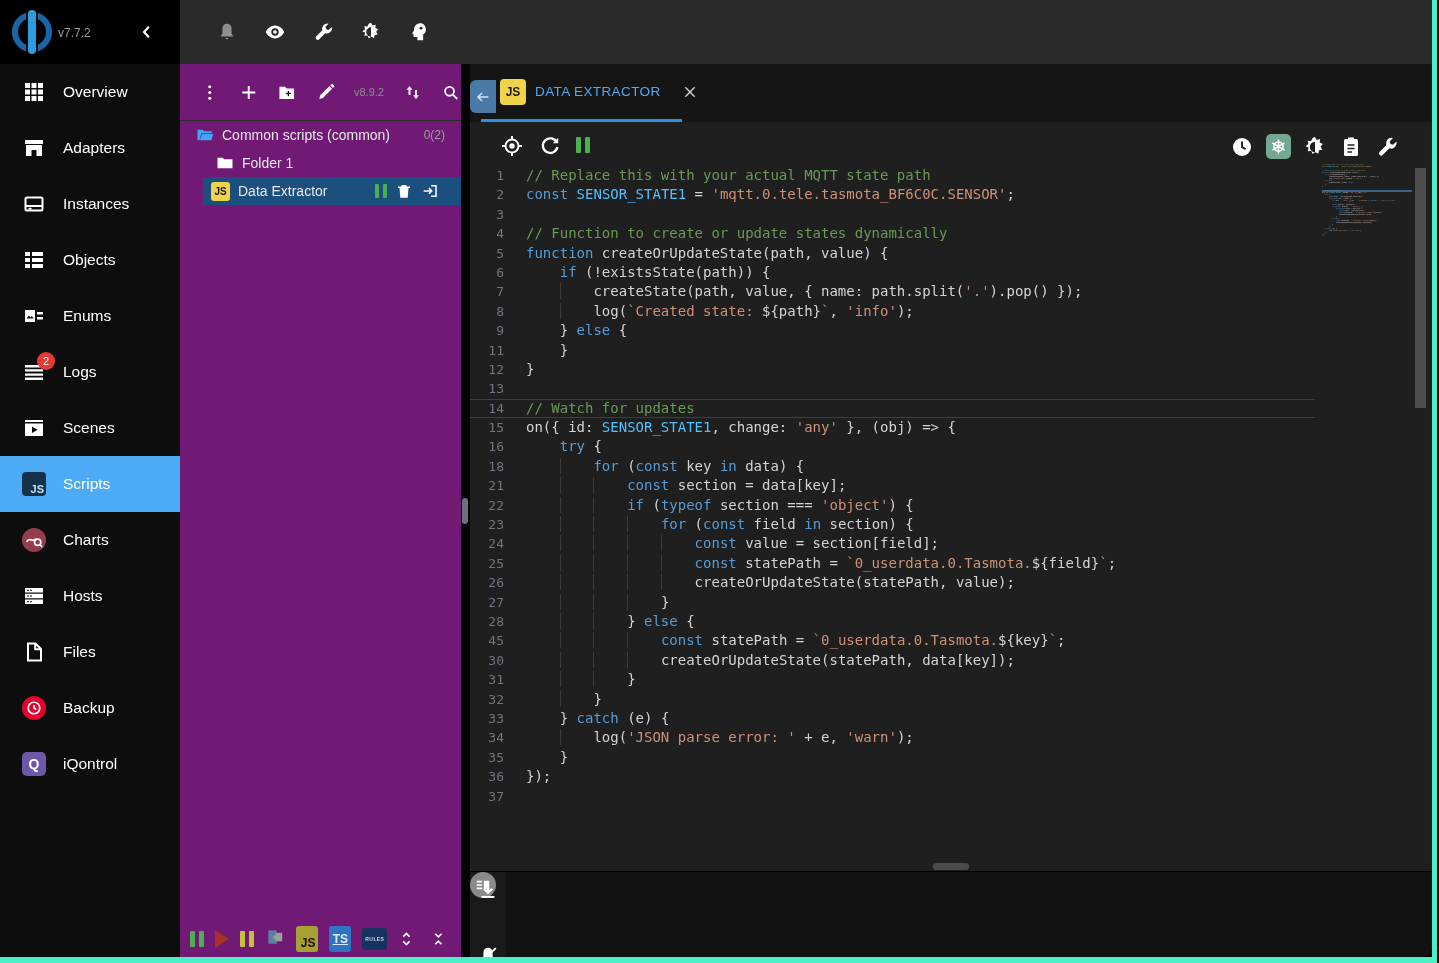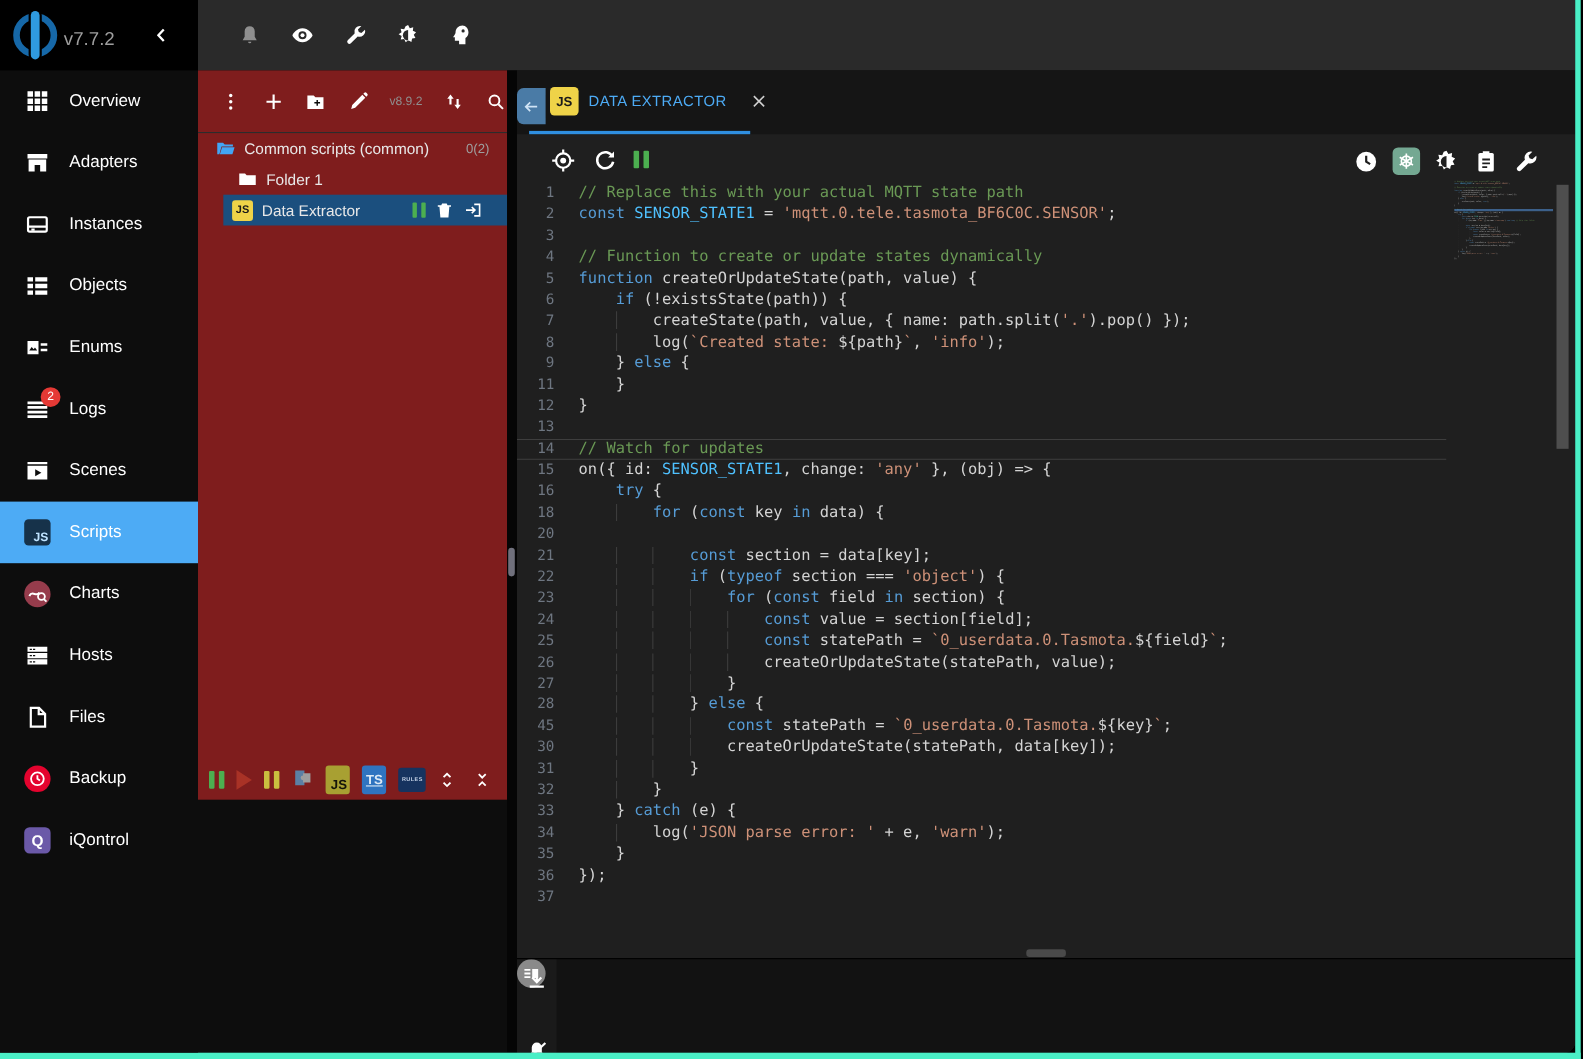--- a/index.html
+++ b/index.html
@@ -17,39 +17,39 @@
   .tbi svg,.icon svg{width:100%;height:100%;display:block;}
 
   
   #sidebar{position:absolute;left:0;top:0;width:180px;height:957px;background:#0d0d0d;z-index:3;}
   #sidebar-header{position:relative;height:64px;background:#000;}
   #logo{position:absolute;left:10px;top:10px;width:44px;height:44px;}
   .logo-ring{position:absolute;left:2px;top:2px;width:40px;height:40px;border:6px solid #1668a8;
     border-radius:50%;box-sizing:border-box;}
   .logo-bar{position:absolute;left:18px;top:0;width:8px;height:44px;background:#2f9be0;
     border-radius:4px;box-shadow:0 0 0 2px #000;}
-  #app-version{position:absolute;left:58px;top:26px;font-size:17px;color:#9e9e9e;}
+  #app-version{position:absolute;left:58px;top:26px;font-size:12px;color:#9e9e9e;}
   #collapse-btn{position:absolute;left:138px;top:23px;width:18px;height:18px;color:#fff;cursor:pointer;}
   #sidebar-nav{position:absolute;top:64px;left:0;right:0;}
   .nav-item{height:56px;display:flex;align-items:center;padding-left:22px;gap:17px;color:#fff;
     font-size:15.5px;cursor:pointer;}
   .nav-item.active{background:#4dabf5;}
   .nav-icon{position:relative;width:24px;height:24px;color:#fff;flex:0 0 24px;}
   .nav-badge{position:absolute;top:-8px;right:-9px;width:18px;height:18px;border-radius:50%;
     background:#e53935;color:#fff;font-size:11px;display:flex;align-items:center;justify-content:center;}
   .badge-js-dark{display:flex;width:24px;height:24px;border-radius:4px;background:#16324a;
     color:#bfe3ff;font-weight:bold;font-size:11px;align-items:flex-end;justify-content:flex-end;
     padding:0 2px 1px 0;box-sizing:border-box;}
   .circle-charts{display:block;width:24px;height:24px;border-radius:50%;background:#963c4c;padding:1px;box-sizing:border-box;}
   .circle-backup{display:block;width:24px;height:24px;border-radius:50%;background:#e4032e;padding:1px;box-sizing:border-box;}
   .square-iq{display:flex;width:24px;height:24px;border-radius:5px;background:#6b59a8;color:#fff;
     font-weight:bold;font-size:14px;align-items:center;justify-content:center;}
 
   
-  #scripts-panel{position:absolute;left:180px;top:64px;width:281px;height:663px;background:#7f1d1d;}
+  #scripts-panel{position:absolute;left:180px;top:64px;width:281px;height:893px;background:#701a75;}
   #panel-toolbar{height:56px;display:flex;align-items:center;padding-left:20px;gap:19px;
     border-bottom:1px solid #2c2c2c;color:#fff;}
   #panel-toolbar .icon{width:21px;height:21px;color:#fff;cursor:pointer;}
   #adapter-version{font-size:11px;color:#8f8f8f;}
   .tree-row{height:28px;display:flex;align-items:center;gap:8px;color:#e8e8e8;font-size:14px;cursor:pointer;}
   .tree-row .icon{width:18px;height:18px;}
   .tree-row.root{padding-left:16px;}
   .tree-row.folder{padding-left:36px;}
   .tree-count{margin-left:auto;margin-right:16px;font-size:12px;color:#9e9e9e;}
   .tree-row.script{margin-left:23px;background:#1b4f7e;padding-left:8px;padding-right:22px;}
@@ -518,24 +518,20 @@
           </div>
           <div class="cl">
             <span class="ln">16</span>
             <span class="ct"><span class="i0">    </span><span class="tk">try</span> {</span>
           </div>
           <div class="cl">
             <span class="ln">18</span>
             <span class="ct"><span class="i0">    </span><span class="ig">    </span><span class="tk">for</span> (<span class="tk">const</span> key <span class="tk">in</span> data) {</span>
           </div>
           <div class="cl">
-            <span class="ln">20</span>
-            <span class="ct"></span>
-          </div>
-          <div class="cl">
             <span class="ln">21</span>
             <span class="ct"><span class="i0">    </span><span class="ig">    </span><span class="ig">    </span><span class="tk">const</span> section = data[key];</span>
           </div>
           <div class="cl">
             <span class="ln">22</span>
             <span class="ct"><span class="i0">    </span><span class="ig">    </span><span class="ig">    </span><span class="tk">if</span> (<span class="tk">typeof</span> section === <span class="ts">'object'</span>) {</span>
           </div>
           <div class="cl">
             <span class="ln">23</span>
             <span class="ct"><span class="i0">    </span><span class="ig">    </span><span class="ig">    </span><span class="ig">    </span><span class="tk">for</span> (<span class="tk">const</span> field <span class="tk">in</span> section) {</span>

